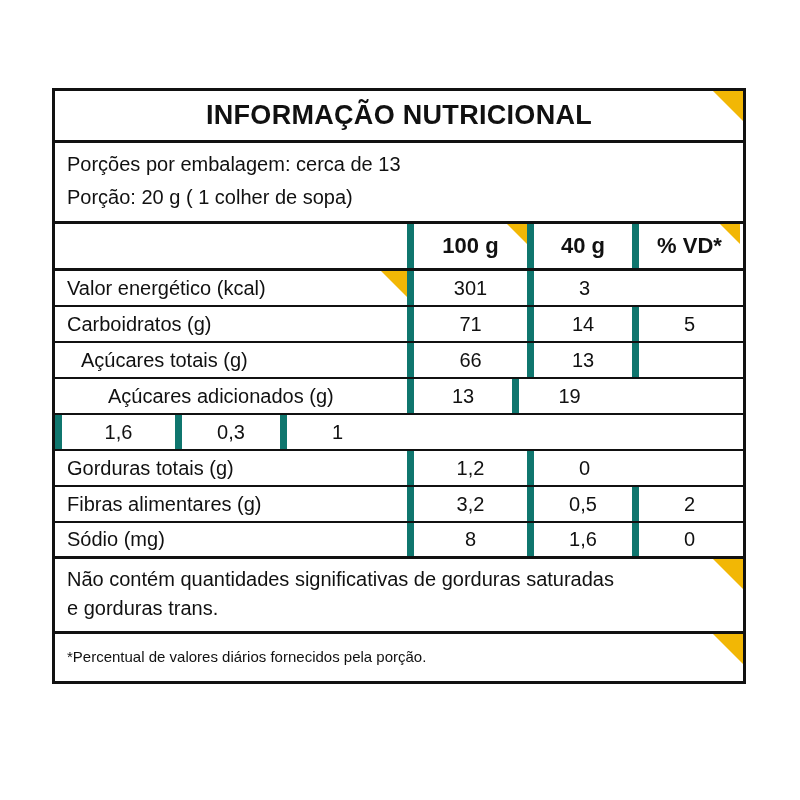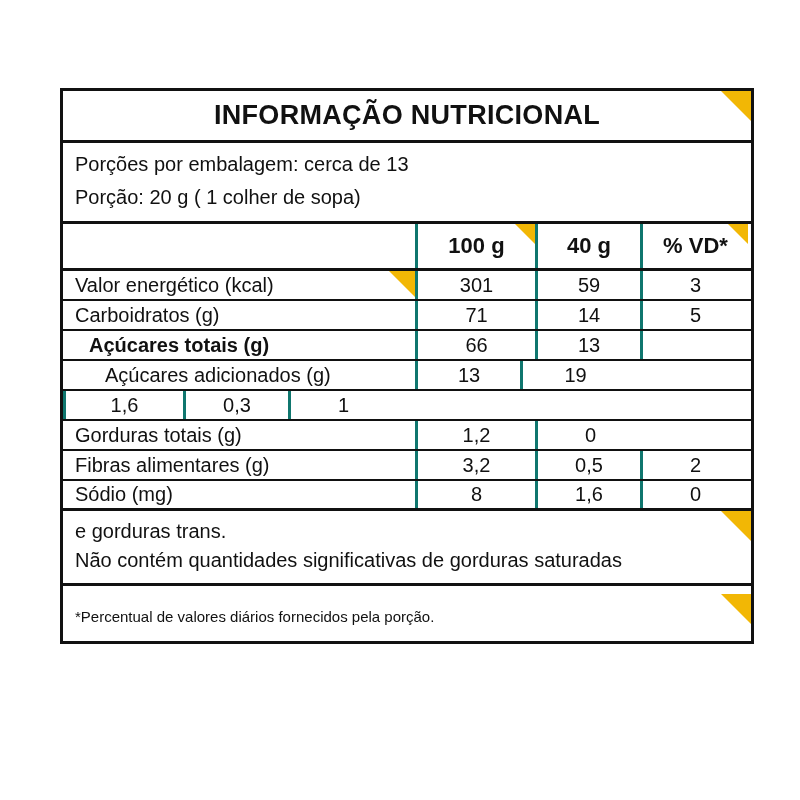--- a/index.html
+++ b/index.html
@@ -10,21 +10,21 @@
   body {
     width: 800px;
     height: 800px;
     font-family: "Liberation Sans", sans-serif;
     color: #111111;
     overflow: hidden;
   }
 
   #label-root {
     position: absolute;
-    left: 60px;
+    left: 52px;
     top: 88px;
     width: 688px;   
     border: 3px solid #111111;
     background: #ffffff;
     box-sizing: content-box;
   }
 
   
   .row {
     display: flex;
@@ -64,50 +64,49 @@
     flex: 0 0 352px;
     box-sizing: border-box;
     padding-left: 12px;
     display: flex;
     align-items: center;
     font-size: 20px;
     position: relative;
   }
   .cell-val {
     box-sizing: border-box;
-    border-left: 3px solid #0f766e;
+    border-left: 7px solid #0f766e;
     display: flex;
     align-items: center;
     justify-content: center;
     font-size: 20px;
     position: relative;
   }
   .col-100 { flex: 0 0 120px; }
   .col-20  { flex: 0 0 105px; }
   .col-vd  { flex: 0 0 108px; }
 
   .header-row { height: 47px; }
   .header-row .cell-val { font-weight: bold; font-size: 22px; }
 
-  .data-row { height: 30px; }
-
-  .indent-1 { padding-left: 26px; font-weight: bold; }
-  .indent-2 { padding-left: 42px; }
+  .data-row { height: 36px; }
+
+  .indent-1 { padding-left: 26px; }
+  .indent-2 { padding-left: 53px; }
 
   
   .footnote-block { padding: 6px 0 8px 0; position: relative; }
   .footnote-line {
     font-size: 20px;
     padding: 1px 10px 1px 12px;
     line-height: 1.35;
   }
   .disclaimer-block {
     padding: 14px 0 16px 0;
     position: relative;
-    margin-top: 8px;
   }
   .disclaimer-line {
     font-size: 15px;
     padding-left: 12px;
   }
 
   
   .tri {
     position: absolute;
     top: 0;
@@ -152,21 +151,20 @@
       </svg>
     </div>
   </div>
 
   <div id="data-rows">
       <div class="row data-row rule-thin">
         <div class="cell-name">Valor energético (kcal)<svg class="tri" viewBox="0 0 26 26" preserveAspectRatio="none">
             <polygon points="26,0 26,26 0,0" fill="#F2B705"></polygon>
           </svg></div>
         <div class="cell-val col-100">301</div>
-        <div class="cell-val col-20">59</div>
         <div class="cell-val col-vd">3</div>
       </div>
       <div class="row data-row rule-thin">
         <div class="cell-name">Carboidratos (g)</div>
         <div class="cell-val col-100">71</div>
         <div class="cell-val col-20">14</div>
         <div class="cell-val col-vd">5</div>
       </div>
       <div class="row data-row rule-thin">
         <div class="cell-name indent-1">Açúcares totais (g)</div>
@@ -197,22 +195,22 @@
       </div>
       <div class="row data-row rule-thick">
         <div class="cell-name">Sódio (mg)</div>
         <div class="cell-val col-100">8</div>
         <div class="cell-val col-20">1,6</div>
         <div class="cell-val col-vd">0</div>
       </div>
     </div>
 
   <div class="footnote-block rule-thick">
+    <div class="footnote-line">Não contém quantidades significativas de gorduras saturadas</div>
     <div class="footnote-line">e  gorduras trans.</div>
-    <div class="footnote-line">Não contém quantidades significativas de gorduras saturadas</div>
     <svg class="tri tri-lg" viewBox="0 0 30 30" preserveAspectRatio="none">
       <polygon points="30,0 30,30 0,0" fill="#F2B705"></polygon>
     </svg>
   </div>
 
   <div class="disclaimer-block">
     <div class="disclaimer-line">*Percentual de valores diários fornecidos pela porção.</div>
     <svg class="tri tri-lg" viewBox="0 0 30 30" preserveAspectRatio="none">
       <polygon points="30,0 30,30 0,0" fill="#F2B705"></polygon>
     </svg>

